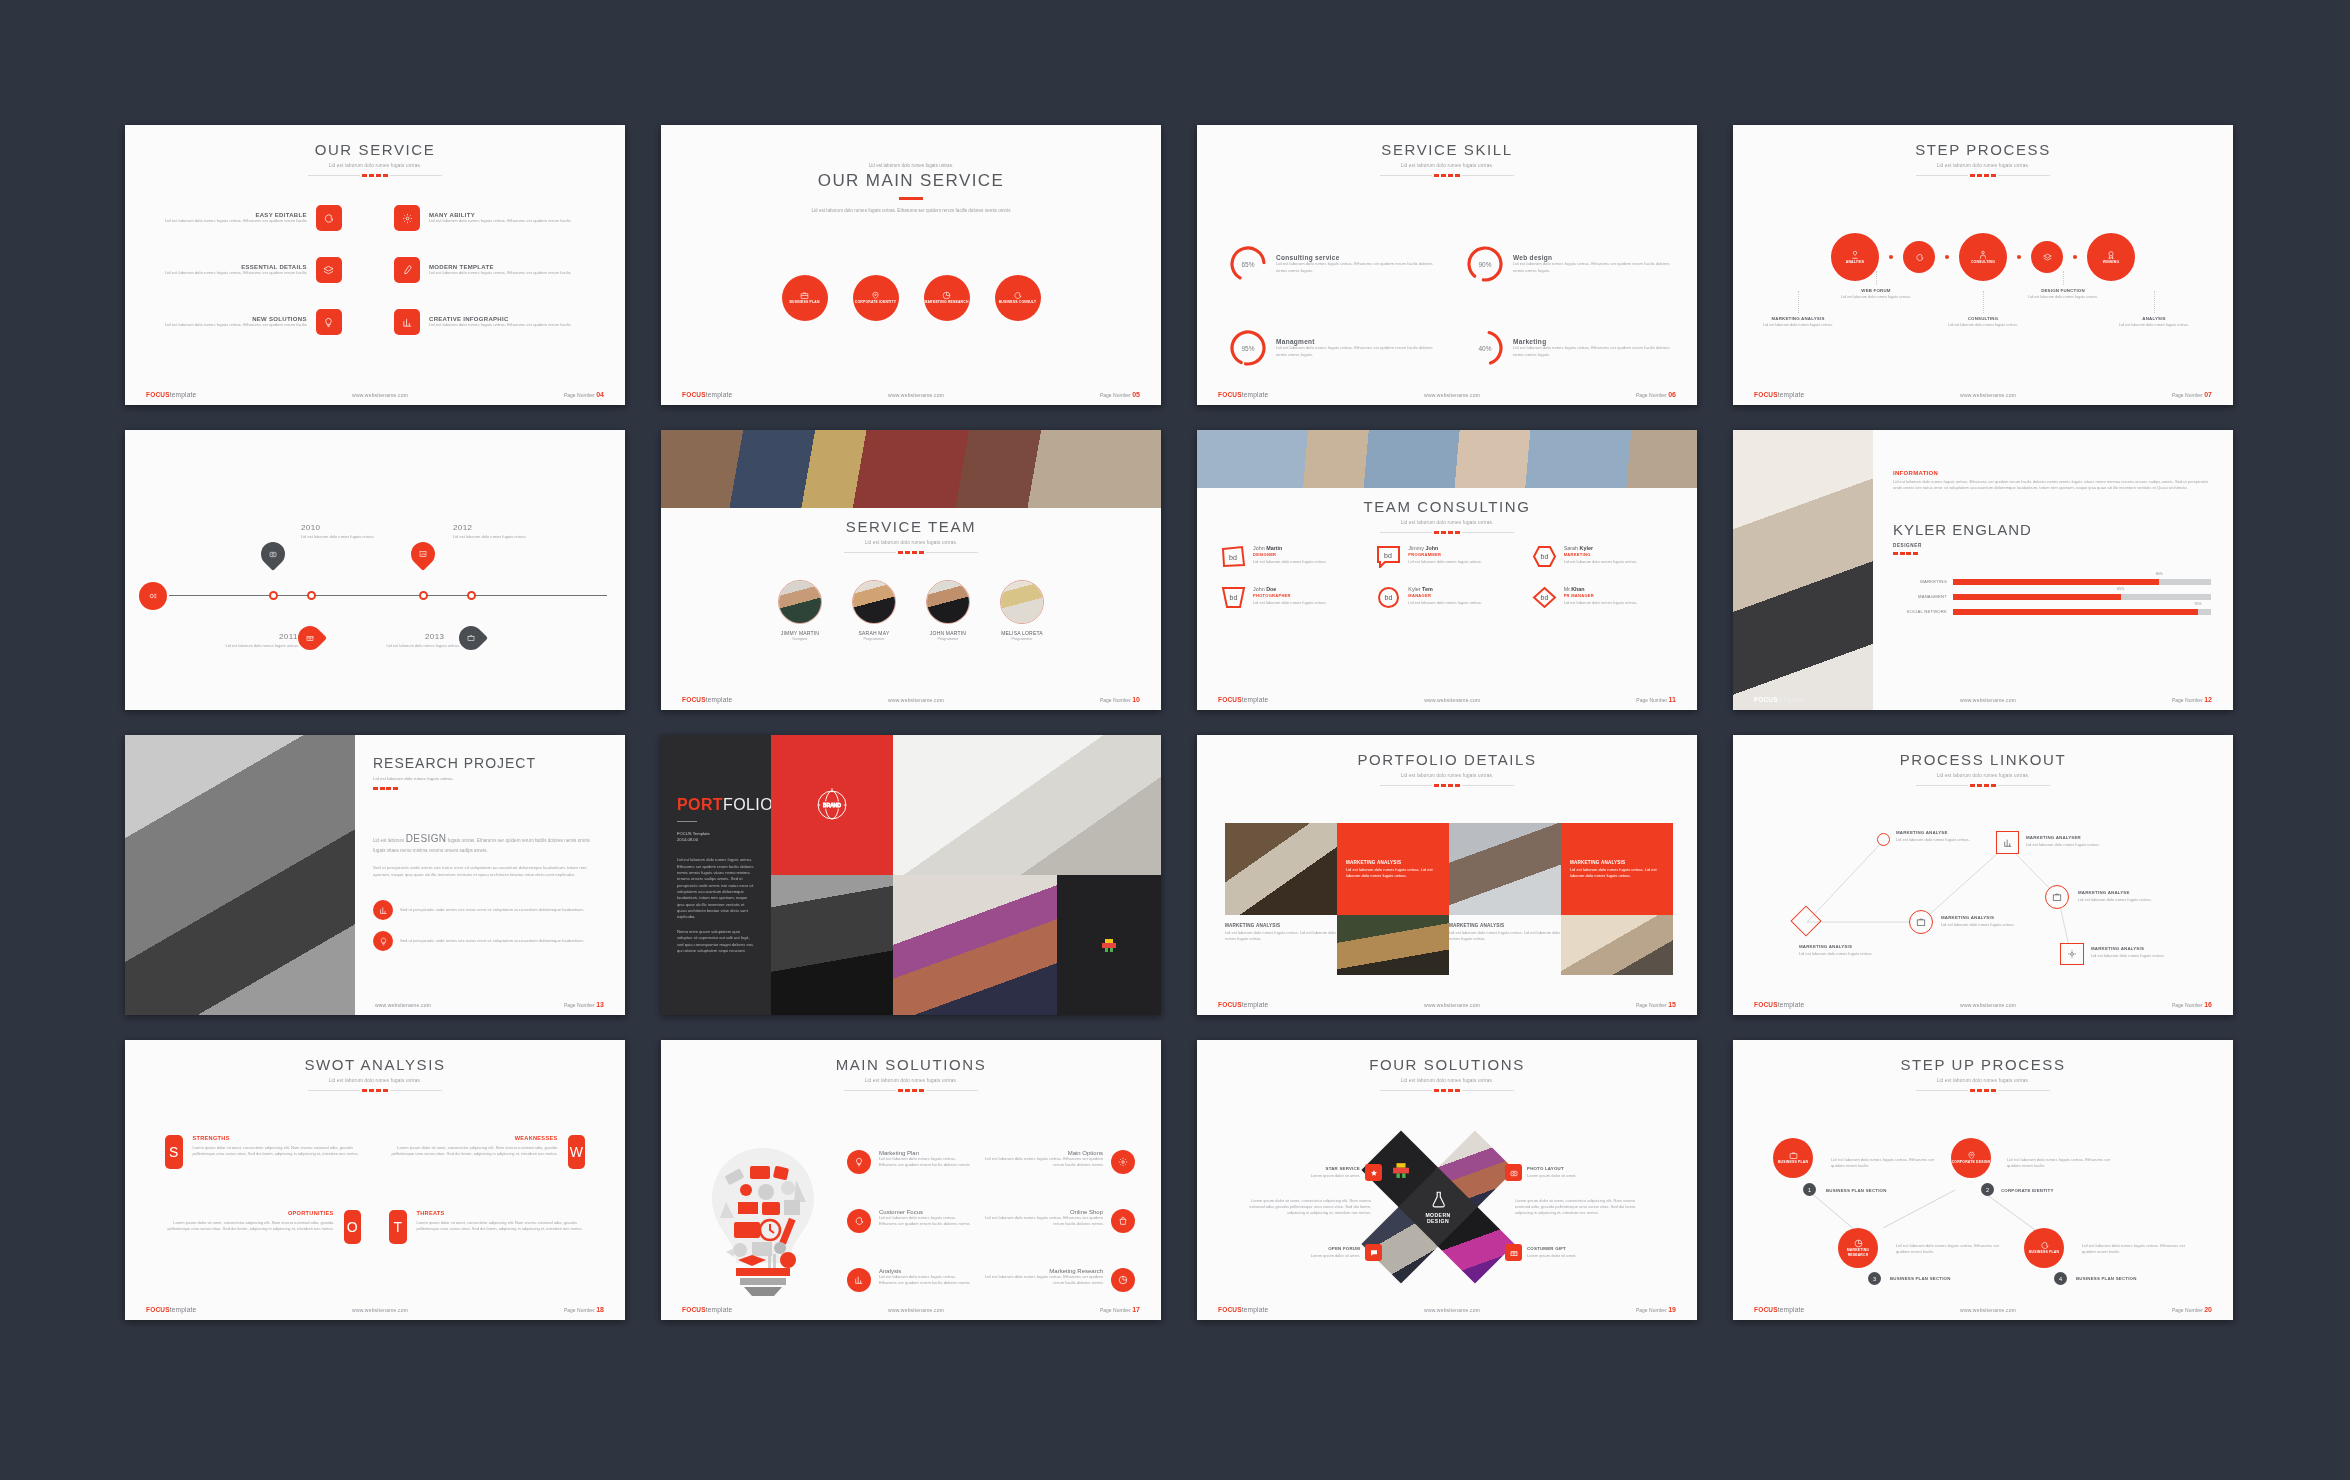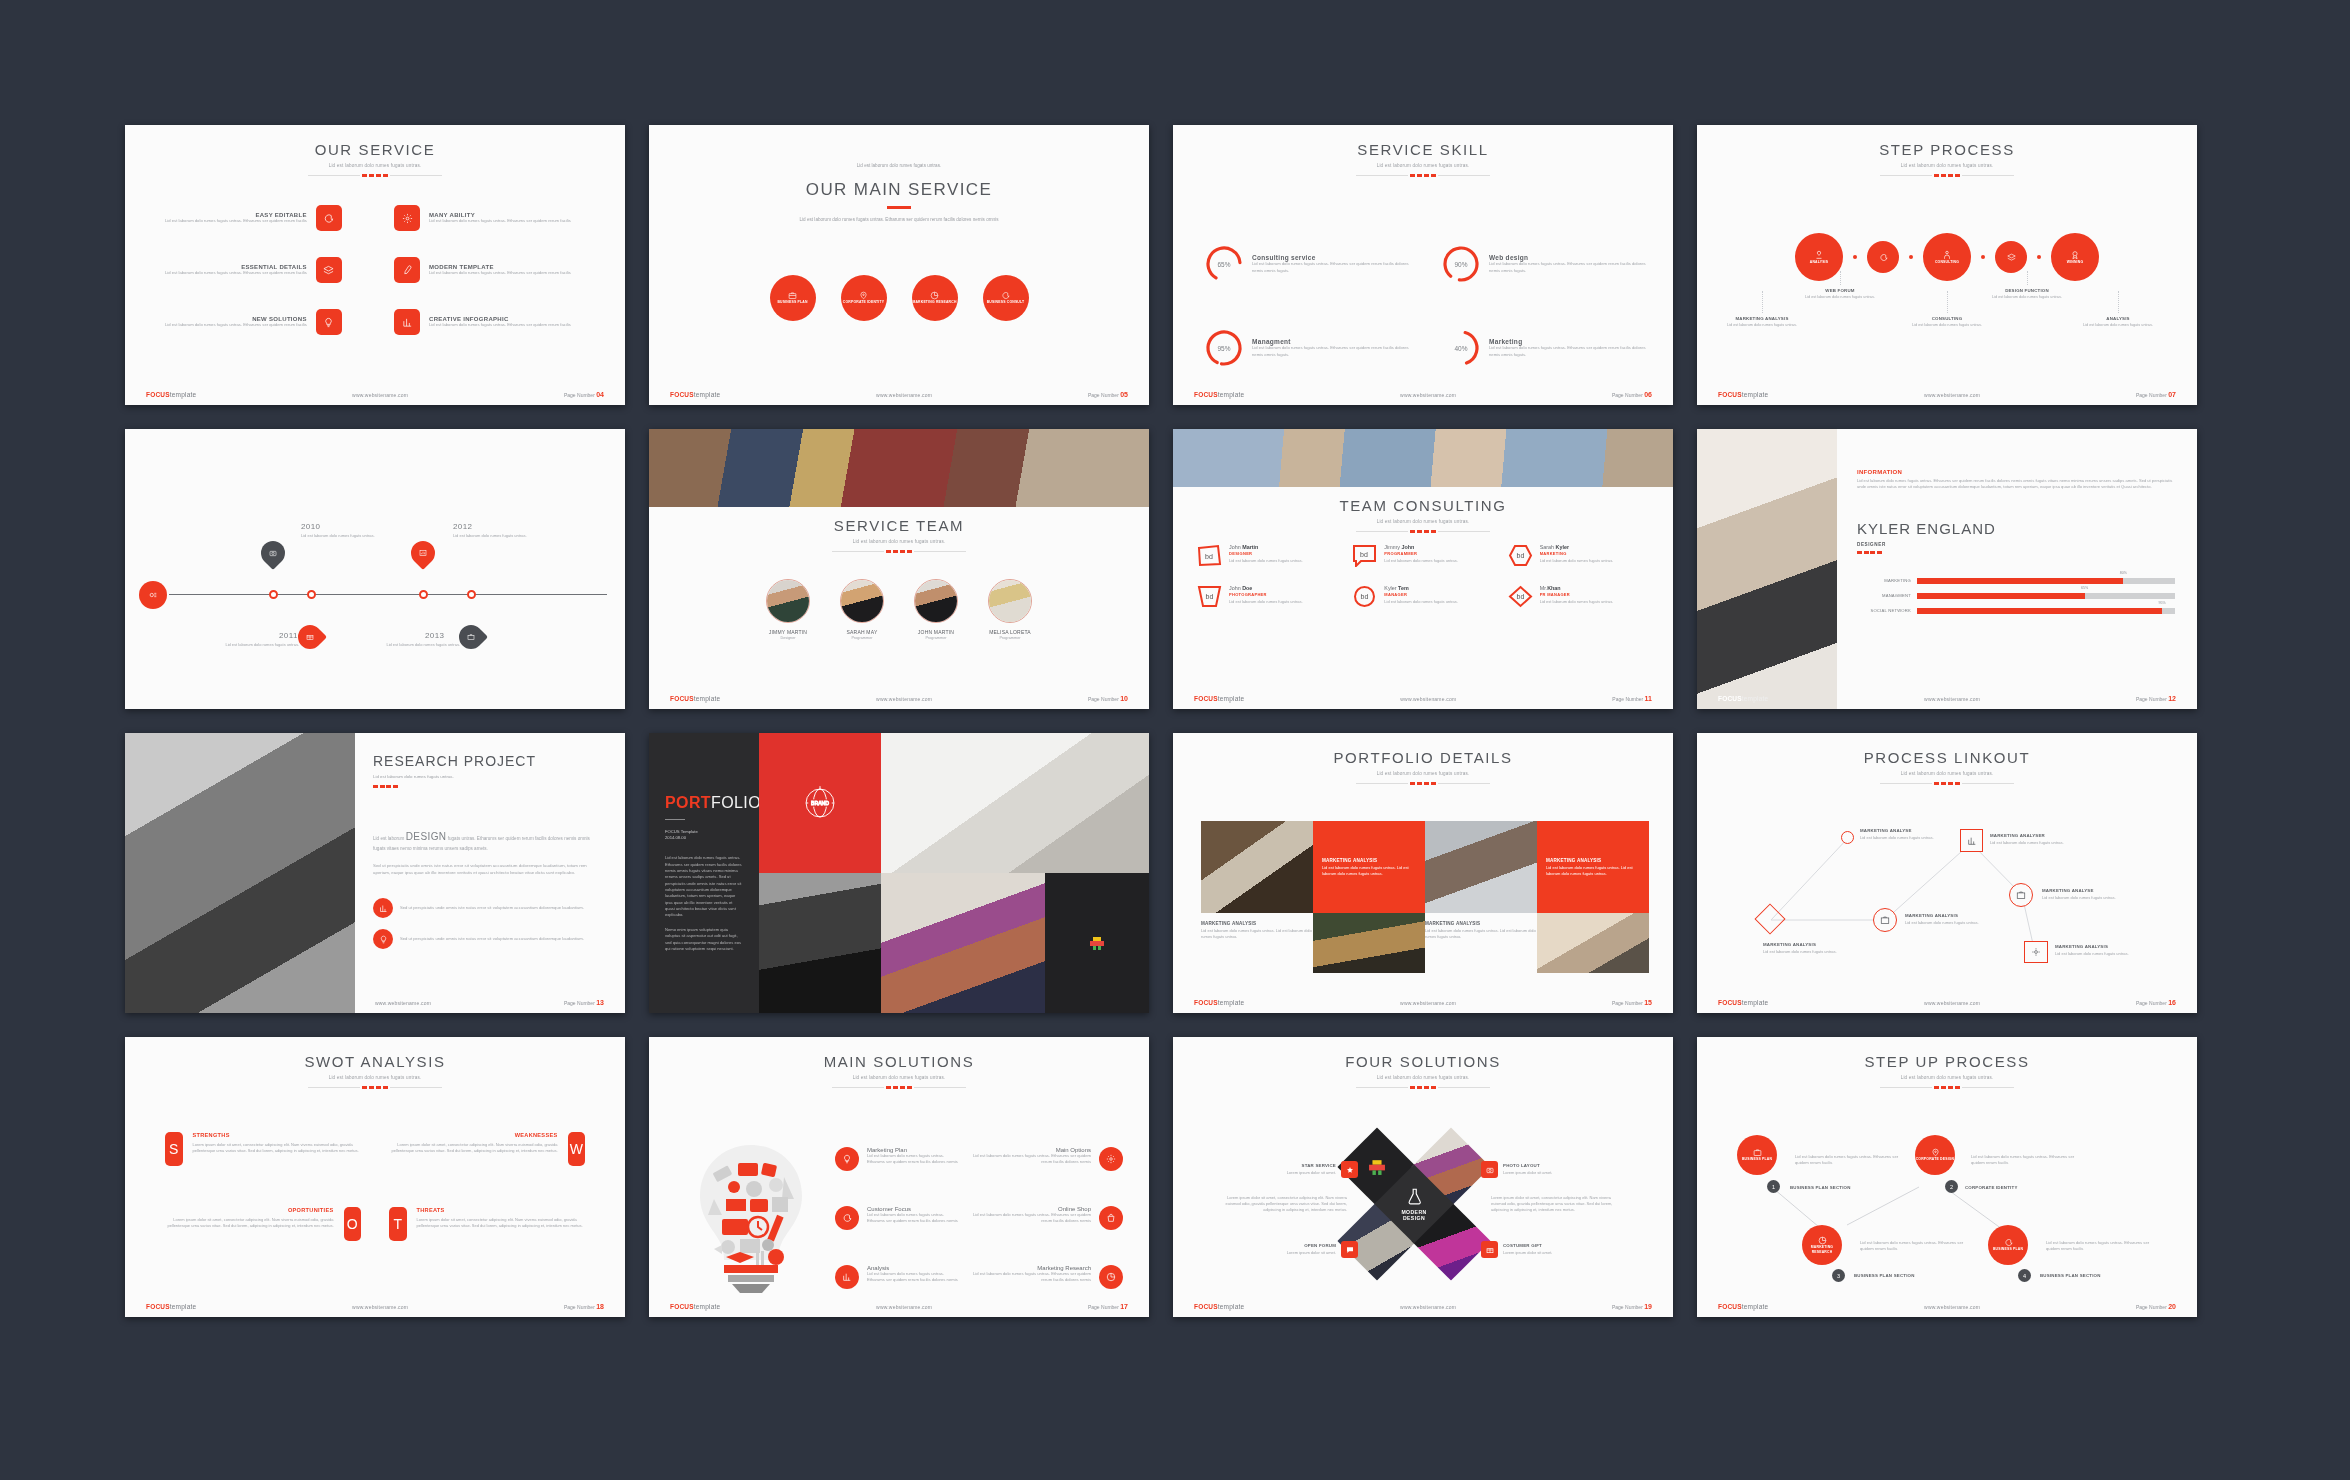--- a/index.html
+++ b/index.html
@@ -9,21 +9,21 @@
     font-family:"Liberation Sans", sans-serif;
     overflow:hidden;
     position:relative;
   }
   .deck{
     position:absolute; left:125px; top:125px;
     width:2110px; height:1220px;
     display:grid;
     grid-template-columns: repeat(4, 500px);
     grid-template-rows: repeat(4, 280px);
-    column-gap:36px; row-gap:25px;gap:24px;
+    column-gap:36px; row-gap:25px;
   }
   .slide{
     width:500px; height:280px;
     background:#fbfbfb;
     position:relative; overflow:hidden;
     box-shadow:0 2px 7px rgba(0,0,0,.45);
   }
   
   .s-title{
     text-align:center; color:#56595e; letter-spacing:1.6px;
@@ -56,21 +56,21 @@
   .srv-grid{ position:absolute; top:80px; left:40px; right:40px;
              display:grid; grid-template-columns:1fr 1fr; gap:26px 38px;}
   .srv-item{ display:flex; align-items:center; gap:9px;}
   .srv-item.r .txt{ text-align:right;}
   .srv-item .ic{ width:26px; height:26px; border-radius:5px; background:#ee3a21;
                  display:flex; align-items:center; justify-content:center; flex:0 0 26px;}
 
   
   .ms-wrap{ position:absolute; top:38px; left:0; right:0; text-align:center;}
   .ms-top{ font-size:4.6px; color:#9b9ea3;}
-  .ms-h{ font-size:17px; color:#56595e; letter-spacing:1.4px; margin-top:12px;}
+  .ms-h{ font-size:17px; color:#56595e; letter-spacing:1.4px; margin-top:3px;}
   .ms-dash{ width:24px; height:2.5px; background:#ee3a21; margin:6px auto 0;}
   .ms-p{ font-size:4.6px; color:#9b9ea3; margin-top:7px; line-height:1.55;}
   .ms-circles{ position:absolute; top:150px; left:0; right:0;
                display:flex; justify-content:center; gap:25px;}
   .ms-circles .c{ width:46px; height:46px;}
 
   
   .sk-grid{ position:absolute; top:118px; left:30px; right:26px;
             display:grid; grid-template-columns:1fr 1fr; gap:42px 30px;}
   .sk{ display:flex; align-items:center; gap:7px;}

